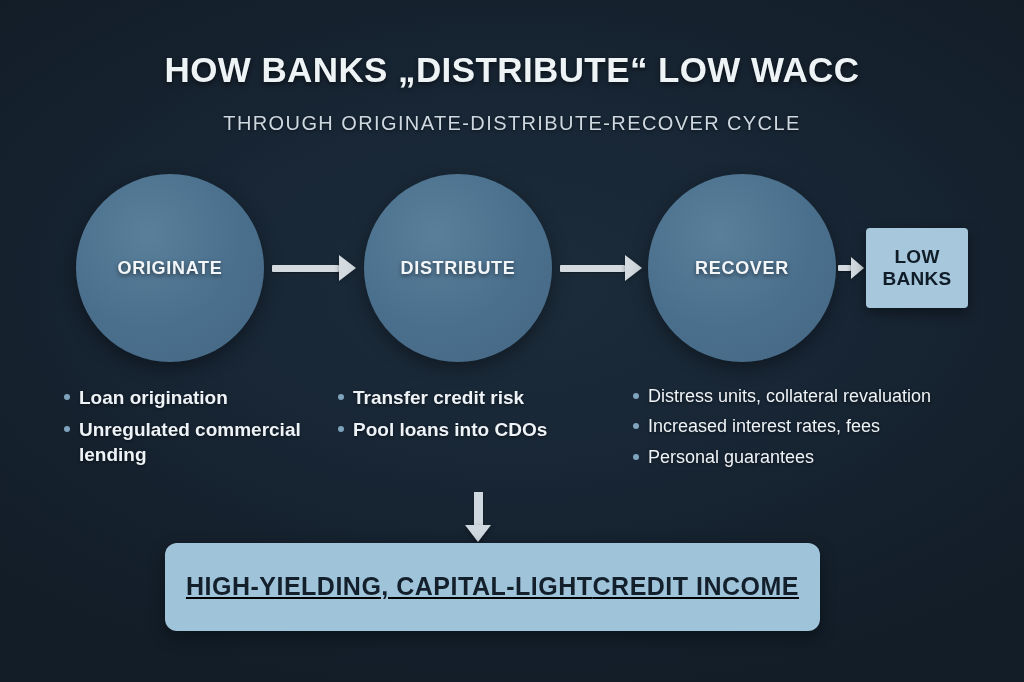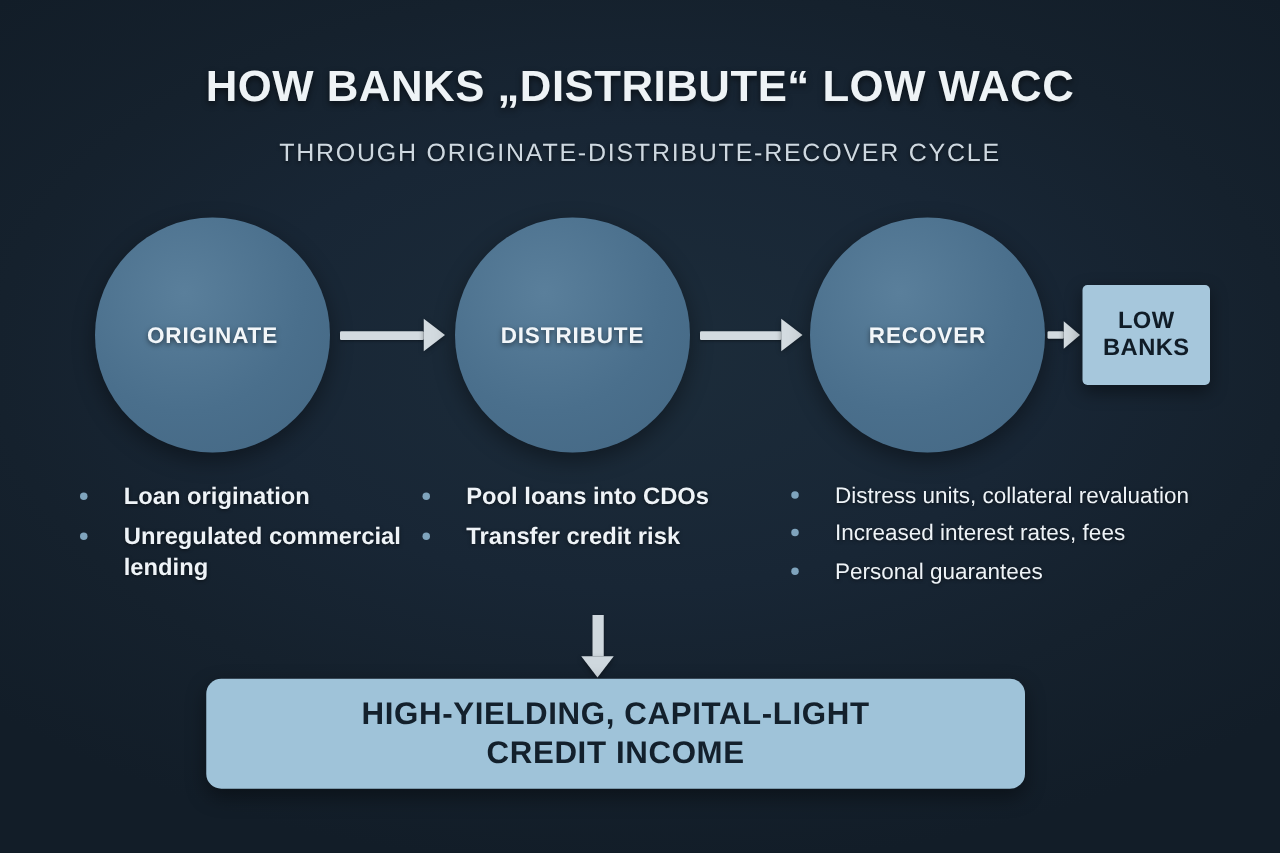--- a/index.html
+++ b/index.html
@@ -125,21 +125,20 @@
 
   
   .bullet-col {
     position: absolute;
     top: 385px;
   }
   .bullet-item {
     display: flex;
     align-items: flex-start;
     margin-bottom: 7px;
-    gap: 20px;
   }
   .bullet-dot {
     flex: 0 0 auto;
     width: 6px;
     height: 6px;
     border-radius: 50%;
     background: #7fa4bd;
     margin-top: 9px;
     margin-right: 9px;
   }
@@ -194,24 +193,25 @@
   #outcome-banner {
     position: absolute;
     left: 165px;
     top: 543px;
     width: 655px;
     height: 88px;
     border-radius: 12px;
     background: #9fc3d9;
     box-shadow: 0 6px 16px rgba(0,0,0,0.4);
     display: flex;
-    flex-direction: column;
+    flex-direction: row;
     align-items: center;
     justify-content: center;
     line-height: 1.25;
+    text-decoration: underline;
   }
   #outcome-banner span {
     font-size: 25px;
     font-weight: bold;
     color: #13202c;
     letter-spacing: 0.5px;
     white-space: nowrap;
   }
 </style>
 </head>
@@ -261,25 +261,25 @@
     </div>
     <div class="bullet-item">
       <div class="bullet-dot"></div>
       <div class="bullet-text">Unregulated commercial lending</div>
     </div>
   </div>
 
   <div class="bullet-col" id="col-distribute">
     <div class="bullet-item">
       <div class="bullet-dot"></div>
+      <div class="bullet-text">Transfer credit risk</div>
+    </div>
+    <div class="bullet-item">
+      <div class="bullet-dot"></div>
       <div class="bullet-text">Pool loans into CDOs</div>
-    </div>
-    <div class="bullet-item">
-      <div class="bullet-dot"></div>
-      <div class="bullet-text">Transfer credit risk</div>
     </div>
   </div>
 
   <div class="bullet-col" id="col-recover">
     <div class="bullet-item">
       <div class="bullet-dot"></div>
       <div class="bullet-text">Distress units, collateral revaluation</div>
     </div>
     <div class="bullet-item">
       <div class="bullet-dot"></div>

